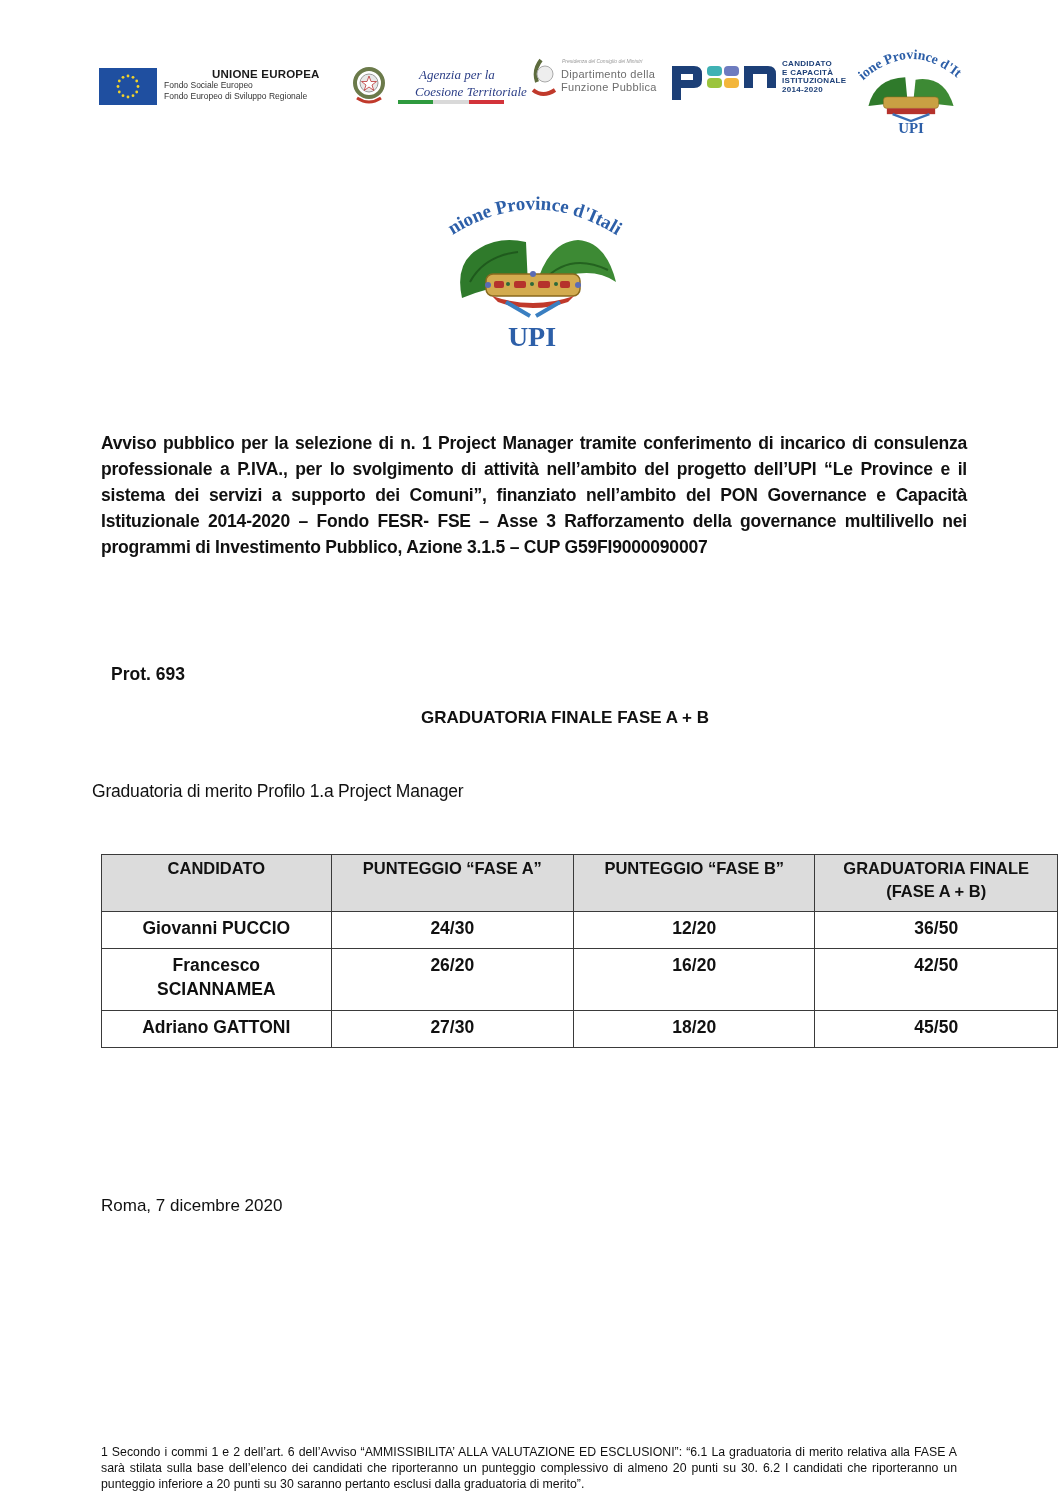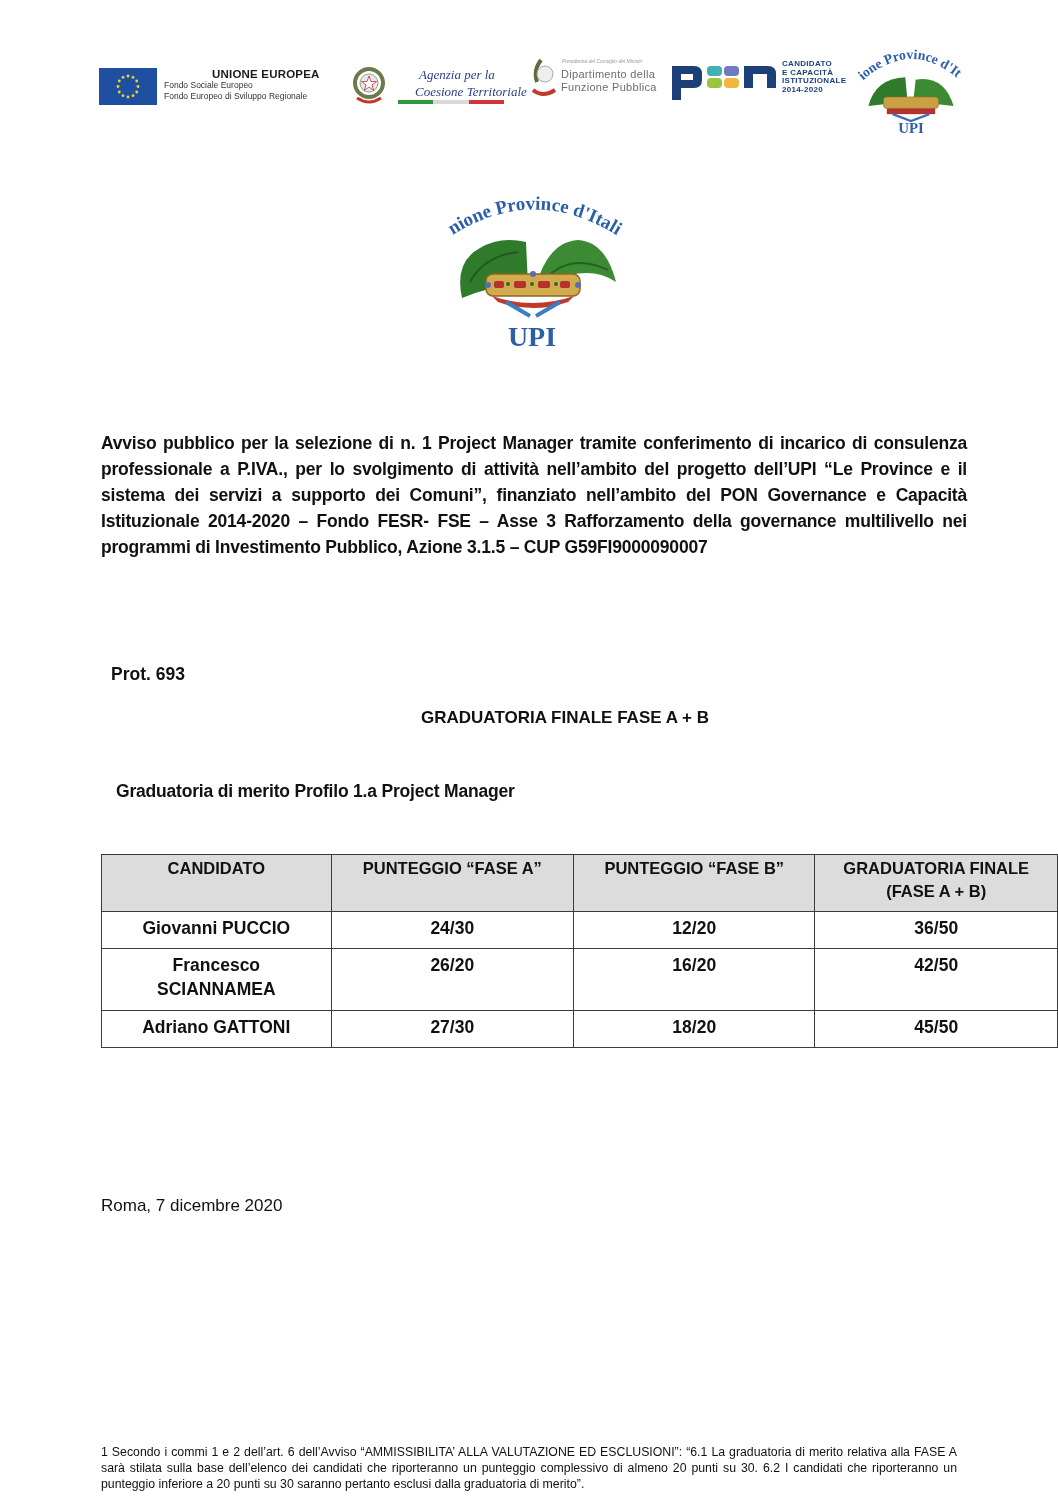--- a/index.html
+++ b/index.html
@@ -27,21 +27,21 @@
   .pon-text { left:782px; top:60px; font-size:8px; font-weight:bold; line-height:8.5px; color:#1c3f77; letter-spacing:0.3px; }
 
   .upi-small { left:858px; top:44px; width:106px; height:92px; }
   .upi-big { left:440px; top:190px; width:184px; height:160px; }
 
   
   .intro { left:101px; top:430px; width:866px; font-size:17.5px; font-weight:bold; line-height:26px;
            text-align:justify; font-family:"Liberation Sans", sans-serif; letter-spacing:-0.2px; }
   .prot { left:111px; top:635px; font-size:17.5px; font-weight:bold;margin-top:29px; }
   .title { left:0; width:1130px; top:708px; text-align:center; font-size:17px; font-weight:bold; }
-  .subtitle { left:116px; top:781px; font-size:17.5px; font-weight:bold; letter-spacing:-0.2px; }
+  .subtitle { left:92px; top:781px; font-size:17.5px; font-weight:normal; letter-spacing:-0.2px; }
 
   
   .tbl { left:101px; top:854px; border-collapse:collapse; font-size:17.5px; font-weight:bold; }
   .tbl th, .tbl td { border:1px solid #3a3a3a; text-align:center; vertical-align:top; padding:8px; }
   .tbl th { background:#dcdcdc; font-size:16.5px; padding-top:2px; line-height:23px; }
   .tbl td { padding-top:4px; line-height:24px; }
   .c1 { width:213px; } .c2 { width:226px; } .c3 { width:225px; } .c4 { width:226px; }
   .rh { height:55px; } .r1 { height:36px; } .r2 { height:62px; } .r3 { height:36px; }
 
   .date { left:101px; top:1196px; font-size:17px; }

